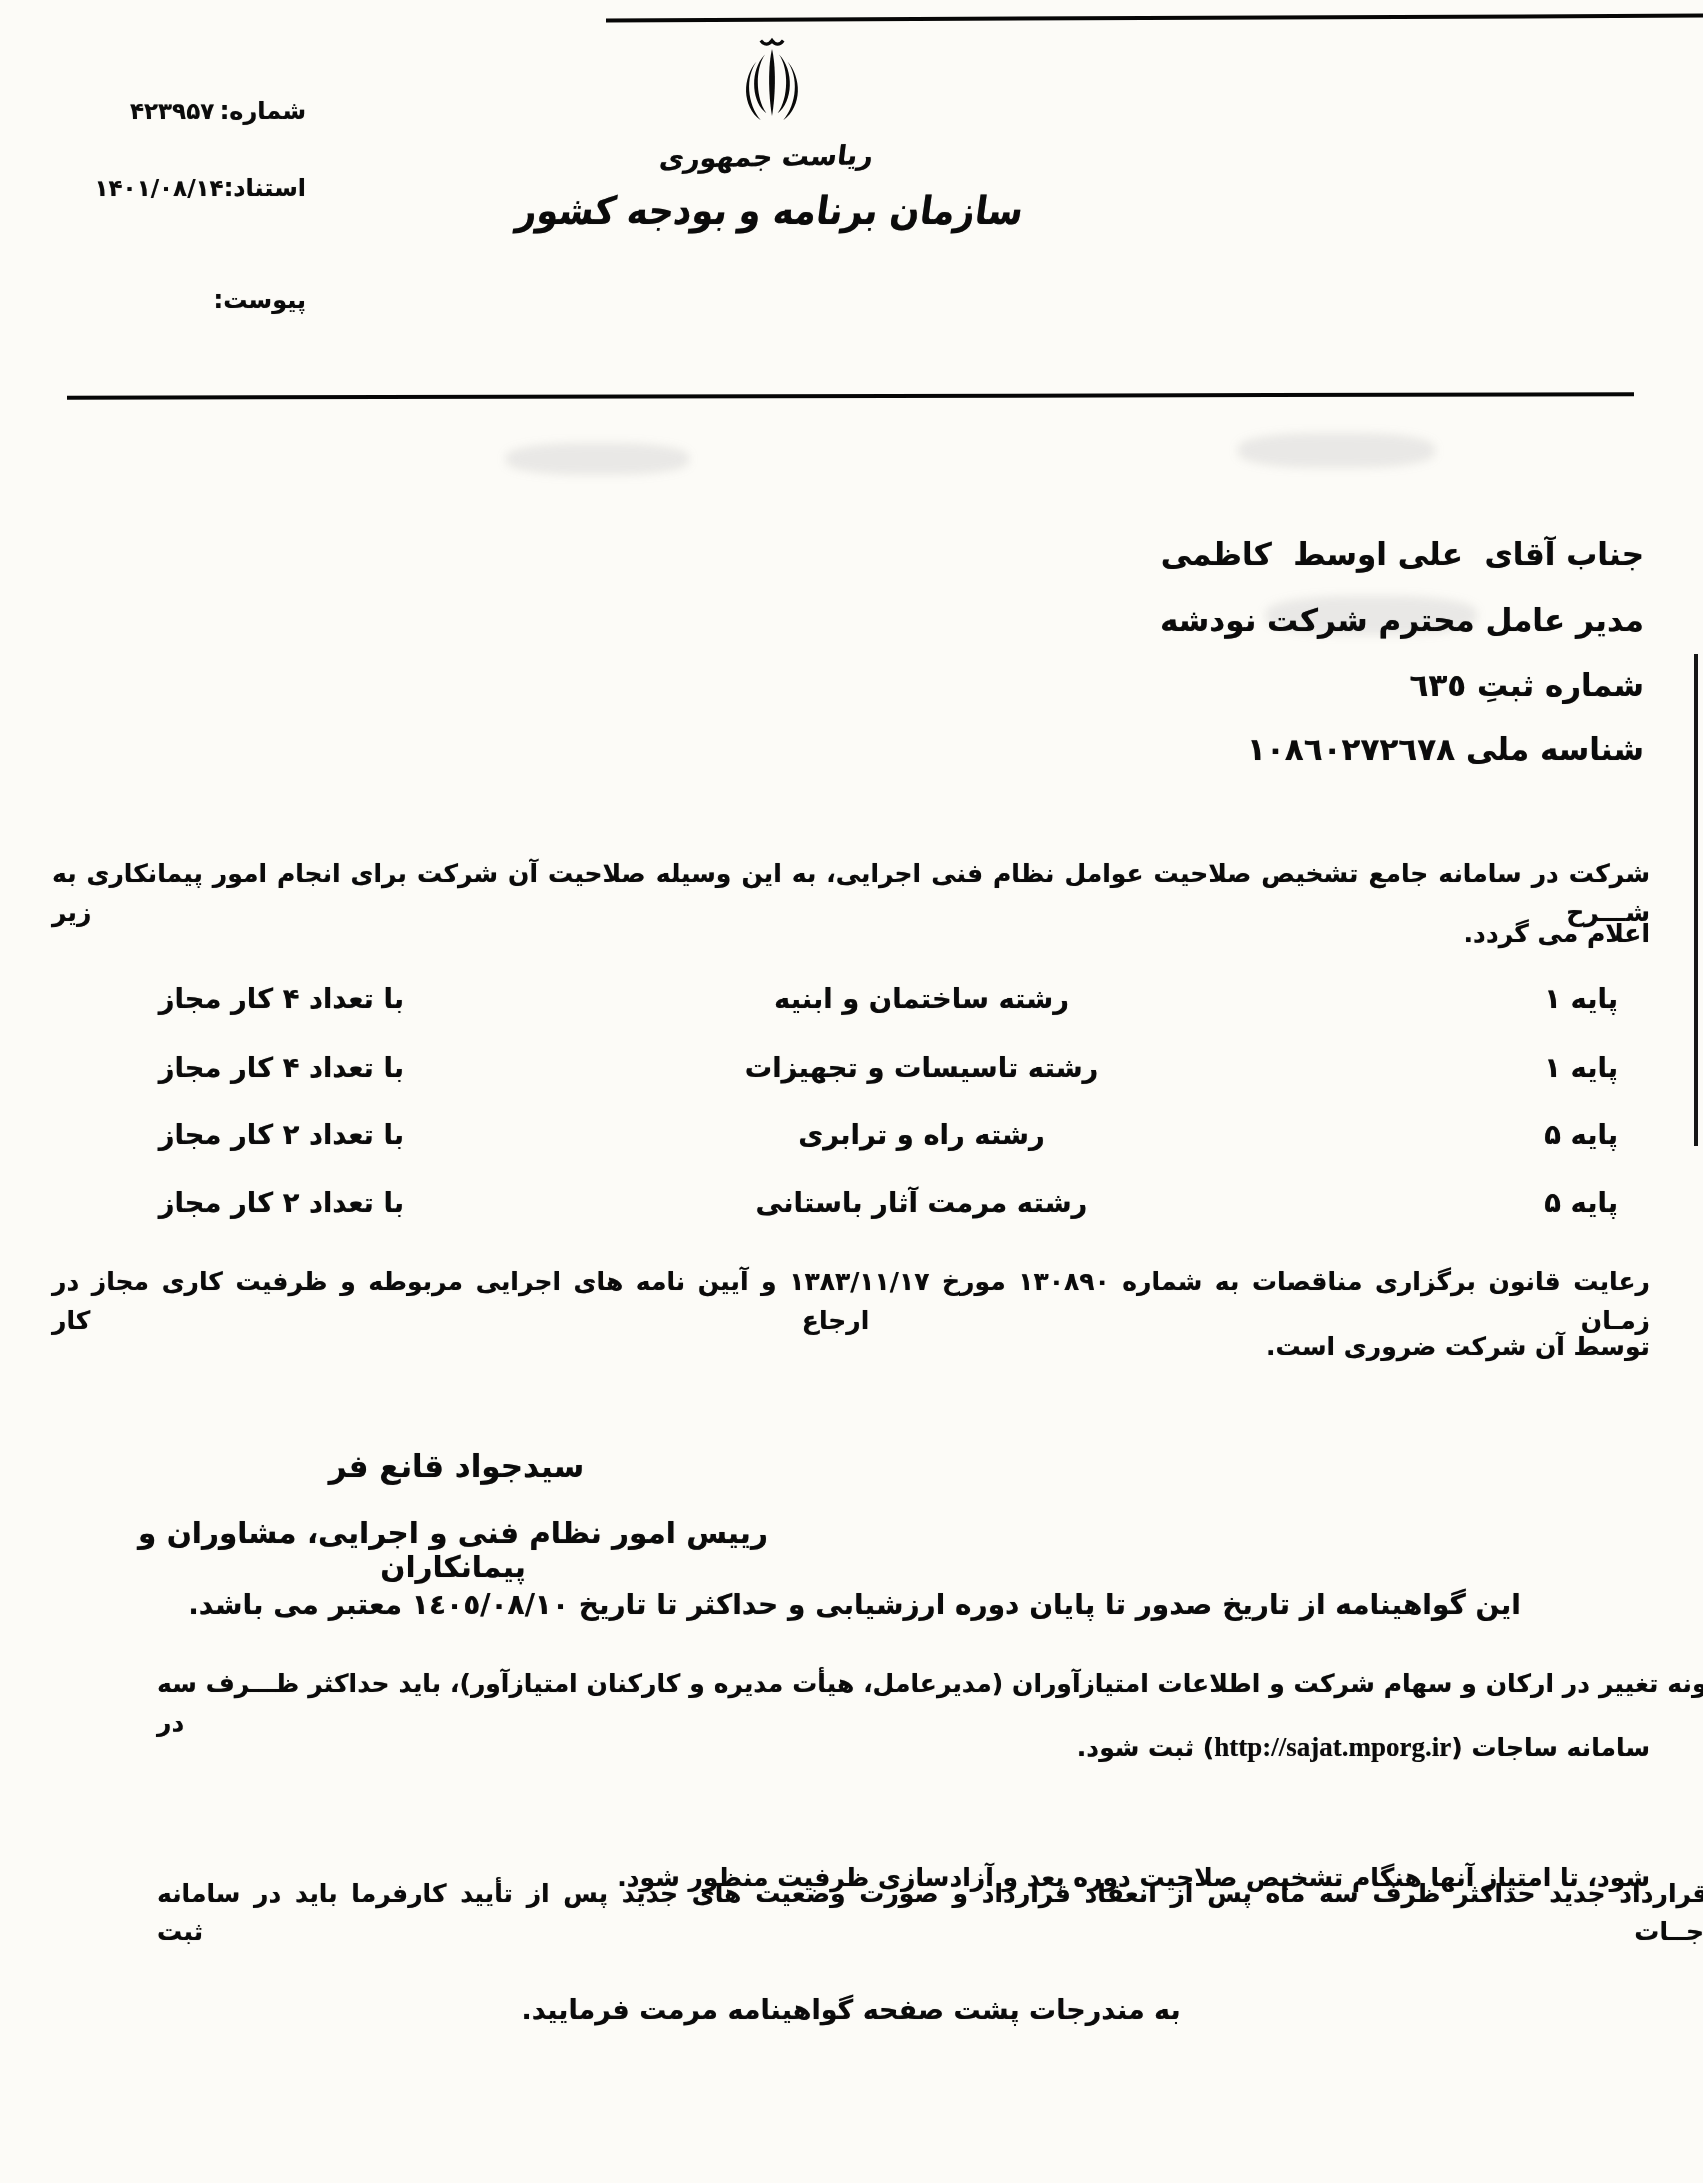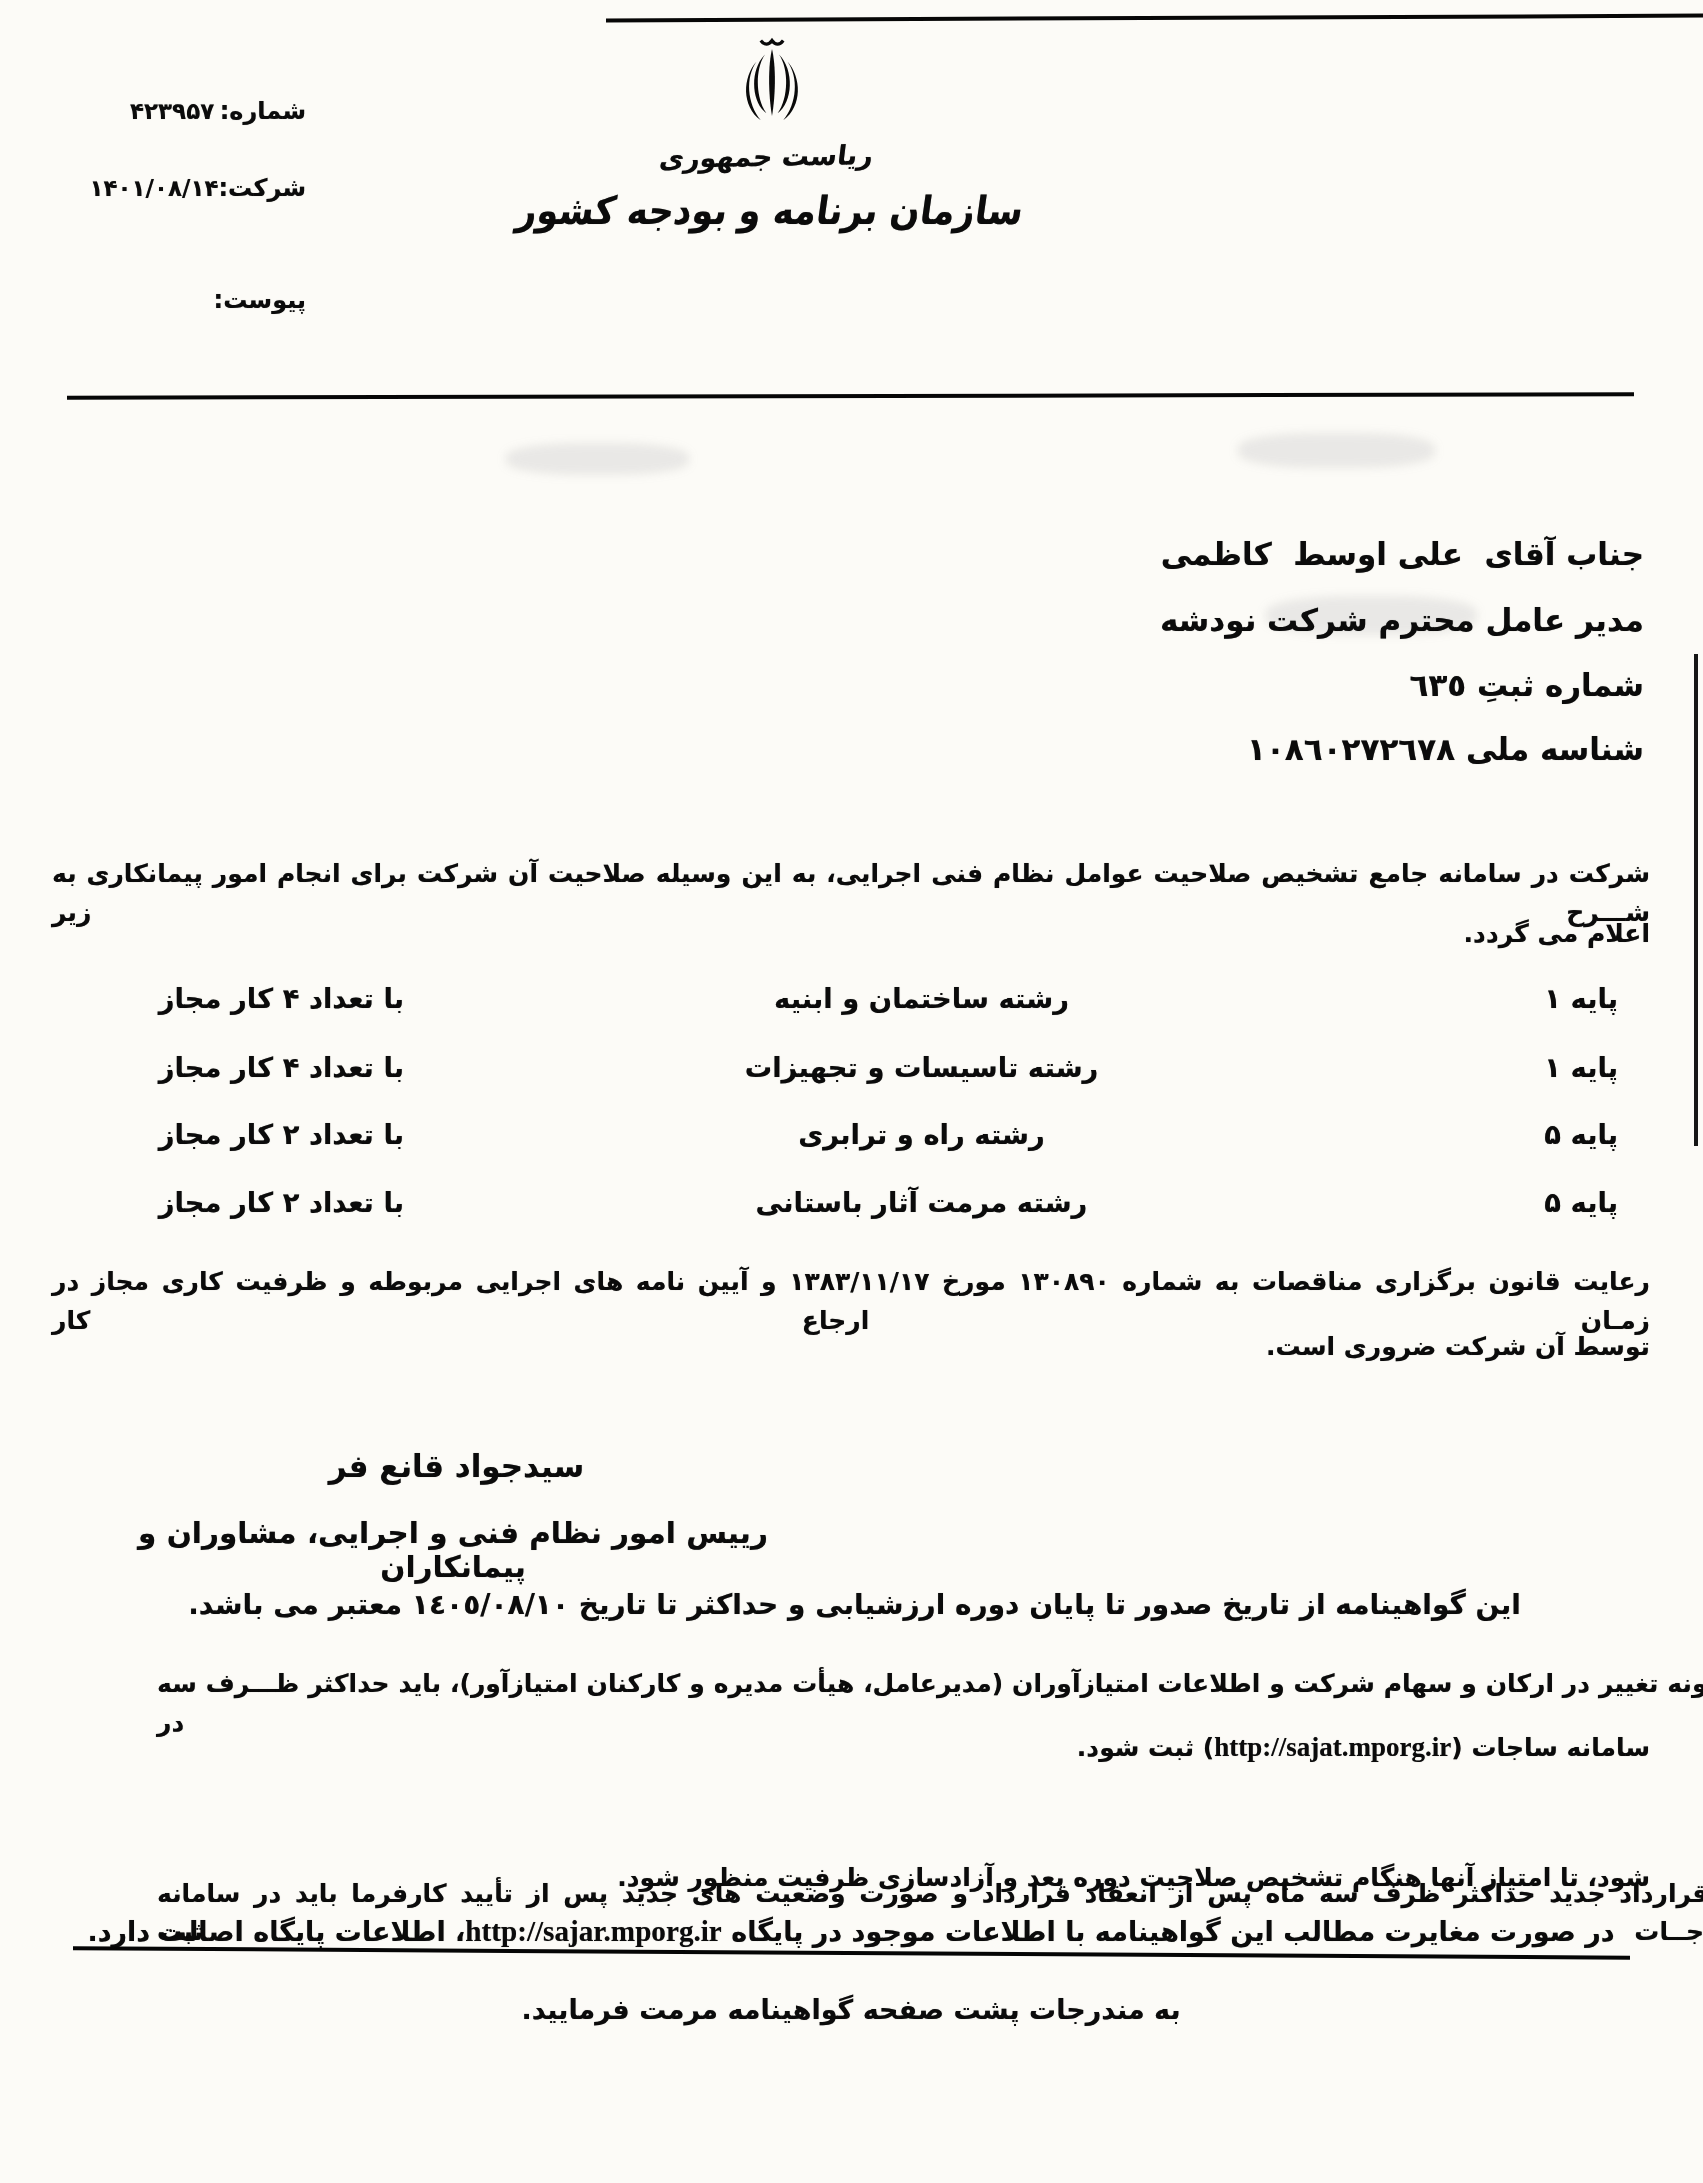--- a/index.html
+++ b/index.html
@@ -62,21 +62,21 @@
   <div class="artifact-right"></div>
   <div class="smudge" style="left:1238px;top:433px;width:197px;height:35px;"></div>
   <div class="smudge" style="left:1266px;top:596px;width:211px;height:39px;"></div>
   <div class="smudge" style="left:506px;top:443px;width:183px;height:32px;"></div>
 
   <div class="meta-row txt" style="top:97px;">
     <span class="lbl">شماره:</span>
     <span class="val">۴۲۳۹۵۷</span>
   </div>
   <div class="meta-row txt" style="top:174px;">
-    <span class="lbl">شرکت:</span>
+    <span class="lbl">استناد:</span>
     <span class="val">۱۴۰۱/۰۸/۱۴</span>
   </div>
   <div class="meta-row txt" style="top:254px;margin-top:32px;">
     <span class="lbl">پیوست:</span>
     <span class="val"></span>
   </div>
 
   <svg class="emblem" viewBox="0 0 100 140" aria-hidden="true">
     <path d="M34 10 c5 7 11 7 16 0 c5 7 11 7 16 0" stroke="#0a0a0a" stroke-width="4.5" fill="none"></path>
     <g fill="#0a0a0a">
@@ -134,20 +134,17 @@
     <span>هرگونه تغییر در ارکان و سهام شرکت و اطلاعات امتیازآوران (مدیرعامل، هیأت مدیره و کارکنان امتیازآور)، باید حداکثر ظـــرف سه ماه در</span>
   </div>
   <div class="para-line b1b indent txt">
     <span>سامانه ساجات (</span><span class="latin">http://sajat.mporg.ir</span><span>) ثبت شود.</span>
   </div>
   <div class="para-line just b2a bullet-host txt">
     <span>هر قرارداد جدید حداکثر ظرف سه ماه پس از انعقاد قرارداد و صورت وضعیت های جدید پس از تأیید کارفرما باید در سامانه ســاجــات ثبت</span>
   </div>
   <div class="para-line b2b indent txt">شود، تا امتیاز آنها هنگام تشخیص صلاحیت دوره بعد و آزادسازی ظرفیت منظور شود.</div>
 
-  <div class="assertion txt">
-    <span>در صورت مغایرت مطالب این گواهینامه با اطلاعات موجود در پایگاه </span><span class="latin">http://sajar.mporg.ir</span><span>، اطلاعات پایگاه اصالت دارد.</span>
-  </div>
 
   <div class="footer-note txt">به مندرجات پشت صفحه گواهینامه مرمت فرمایید.</div>
 
 </div>
 
 
 </body></html>

